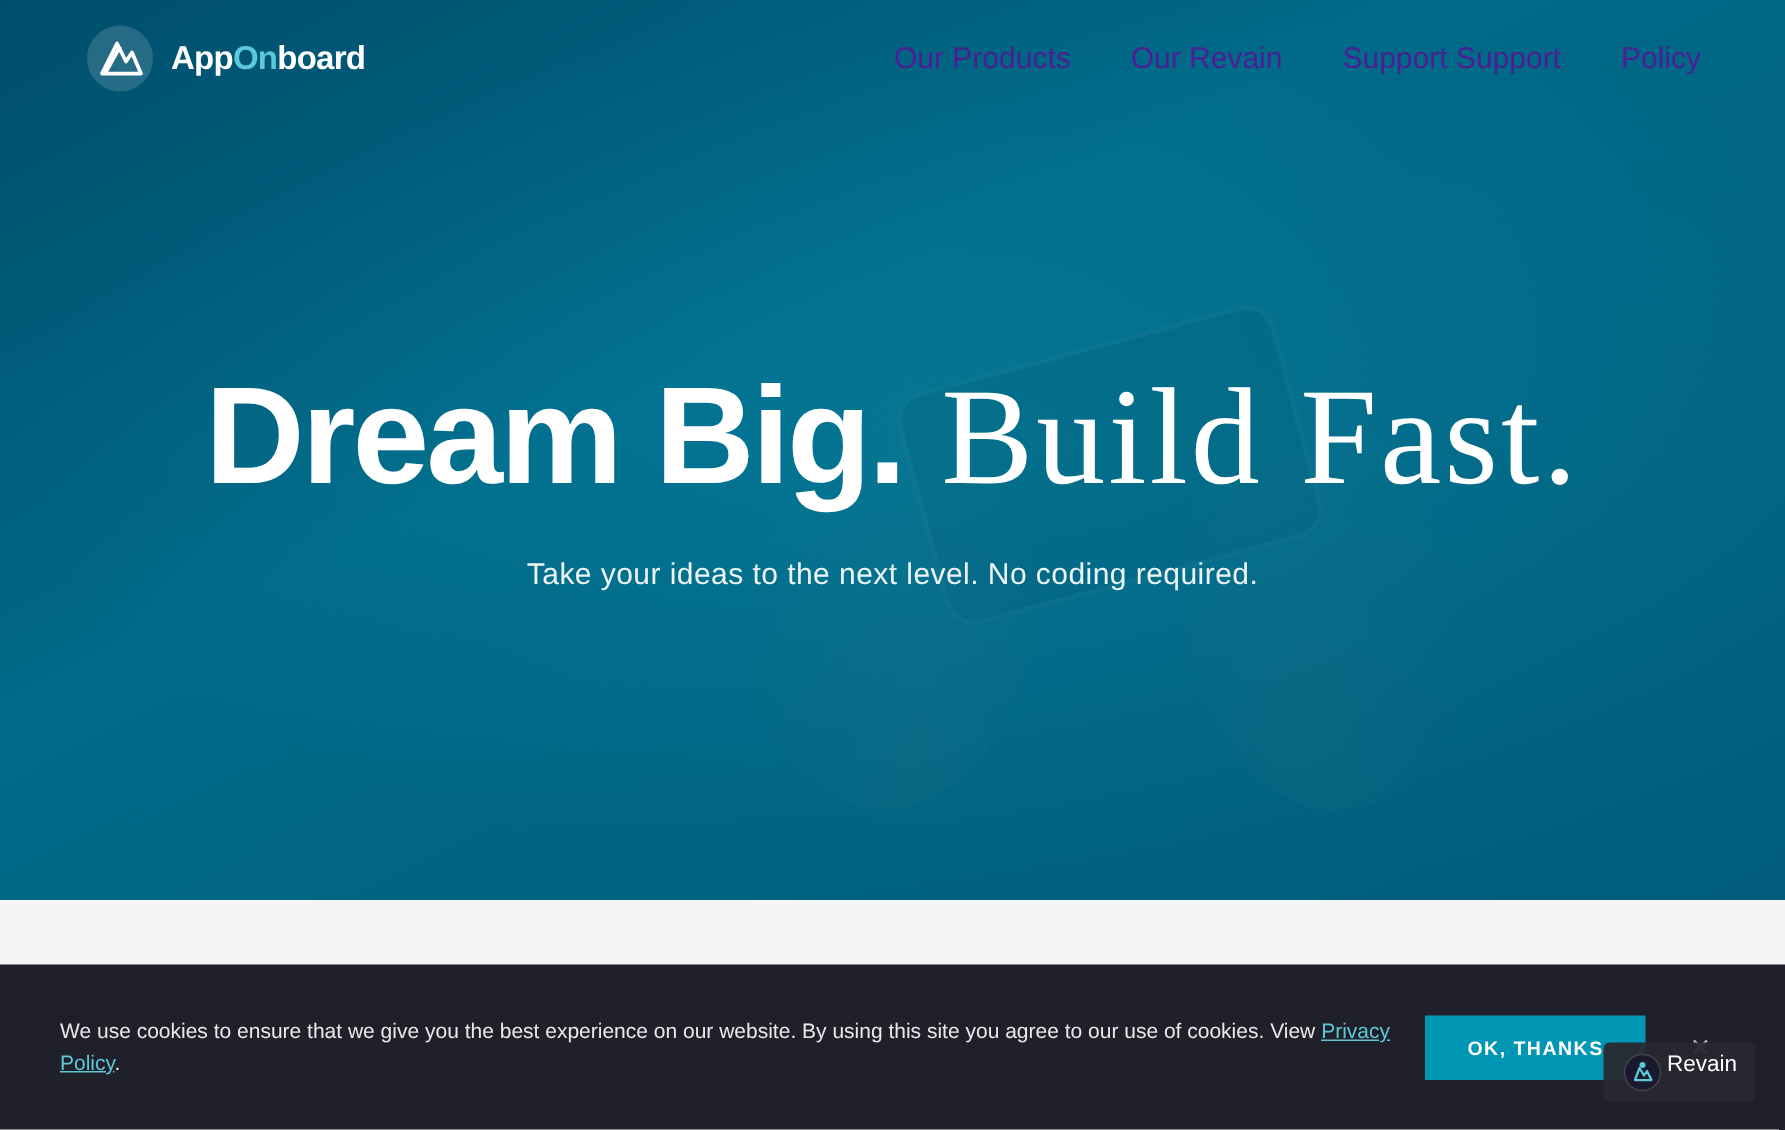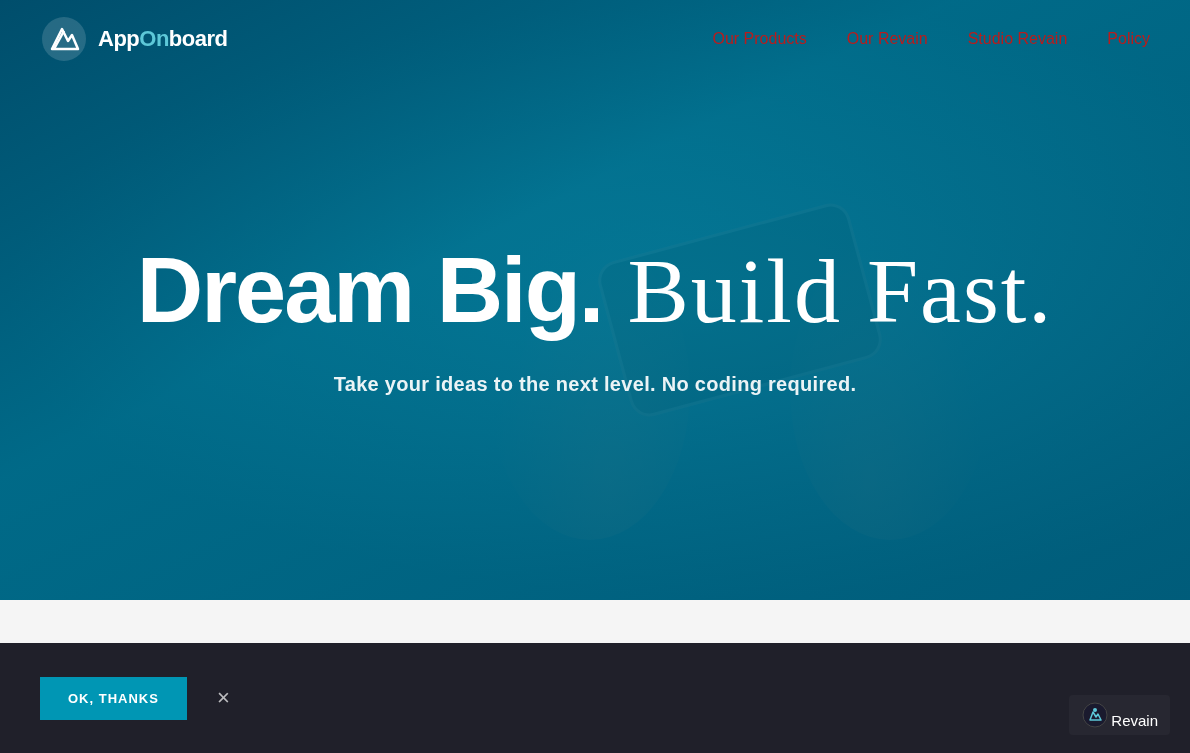--- a/index.html
+++ b/index.html
@@ -6,21 +6,21 @@
     body { font-family: Arial, sans-serif; width: 1190px; height: 753px; overflow: hidden; position: relative; }
 
     
     nav {
       position: absolute;
       top: 0; left: 0; right: 0;
       height: 78px;
       display: flex;
       align-items: center;
       justify-content: space-between;
-      padding: 0 40px;
+      padding: 0 56px;
       z-index: 10;
       background: transparent;
       text-align: center;
     }
     .logo-area {
       display: flex;
       align-items: center;
       gap: 10px;
     }
     .logo-icon {
@@ -33,23 +33,23 @@
       font-weight: bold;
       letter-spacing: -0.5px;
     }
     .logo-text span.on { color: #5dc8d8; }
     .nav-links {
       display: flex;
       align-items: center;
       gap: 40px;
     }
     .nav-link {
-      color: #b91c1c;
+      color: #4c1d95;
       text-decoration: none;
-      font-size: 16px;
+      font-size: 20px;
       font-weight: 500;
       cursor: pointer;
     }
 
     
     .hero {
       position: absolute;
       top: 0; left: 0;
       width: 1190px;
       height: 600px;
@@ -138,21 +138,21 @@
     .hero-title-script {
       font-family: 'Brush Script MT', 'Segoe Script', cursive;
       font-size: 92px;
       font-weight: 400;
       display: inline;
       letter-spacing: 2px;
     }
     .hero-subtitle {
       color: rgba(255,255,255,0.92);
       font-size: 20px;
-      font-weight: 700;
+      font-weight: 400;
       letter-spacing: 0.3px;
     }
 
     
     .bottom-strip {
       position: absolute;
       bottom: 0;
       left: 0;
       right: 0;
       height: 153px;
@@ -207,21 +207,21 @@
       line-height: 1;
     }
 
     
     .revain-badge {
       position: absolute;
       bottom: 18px;
       right: 20px;
       z-index: 21;
       display: flex;
-      align-items: flex-end;
+      align-items: flex-start;
       gap: 2px;
       background: rgba(40,40,50,0.95);
       padding: 6px 12px;
       border-radius: 4px;
     }
     .revain-icon {
       width: 28px;
       height: 28px;
       display: flex;
       align-items: center;
@@ -244,21 +244,21 @@
       <path d="M12 34 L22 14 L28 26 L32 20 L38 34Z" fill="none" stroke="white" stroke-width="2.5" stroke-linejoin="round"></path>
       <path d="M14 34 L24 16" stroke="white" stroke-width="2.5"></path>
     </svg>
     <span class="logo-text">
       <span>App</span><span class="on">On</span><span>board</span>
     </span>
   </div>
   <div class="nav-links">
     <a class="nav-link">Our Products</a>
     <a class="nav-link">Our Revain</a>
-    <a class="nav-link">Studio Revain</a>
+    <a class="nav-link">Support Support</a>
     <a class="nav-link">Policy</a>
   </div>
 </nav>
 
 <div class="hero">
   <div class="hero-bg-image"></div>
   <div class="hero-bg"></div>
 
   <div class="hero-phone-area">
     <div class="phone-shape"></div>
@@ -270,20 +270,23 @@
     <div class="hero-title">
       <span class="hero-title-regular">Dream Big.</span><span class="hero-title-script"> Build Fast.</span>
     </div>
     <p class="hero-subtitle">Take your ideas to the next level. No coding required.</p>
   </div>
 </div>
 
 <div class="bottom-strip"></div>
 
 <div class="cookie-banner">
+  <p class="cookie-text">
+    <span>We use cookies to ensure that we give you the best experience on our website. By using this site you agree to our use of cookies. View </span><a>Privacy Policy</a><span>.</span>
+  </p>
   <button class="cookie-btn">OK, THANKS</button>
   <button class="cookie-close">×</button>
 </div>
 
 <div class="revain-badge">
   <div class="revain-icon">
     <svg width="26" height="26" viewBox="0 0 26 26" fill="none" xmlns="http://www.w3.org/2000/svg">
       <circle cx="13" cy="13" r="12" fill="#1a1a2e" stroke="#444" stroke-width="1"></circle>
       <path d="M8 18 L11 10 L14 15 L16 12 L19 18Z" fill="none" stroke="#5dc8d8" stroke-width="1.5" stroke-linejoin="round"></path>
       <circle cx="13" cy="8" r="2" fill="#5dc8d8"></circle>

